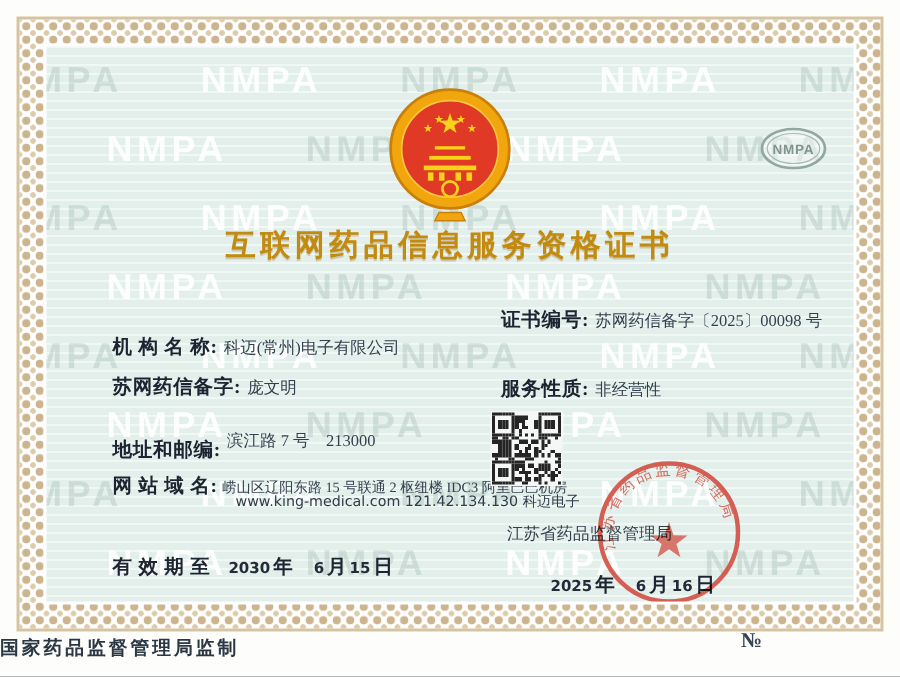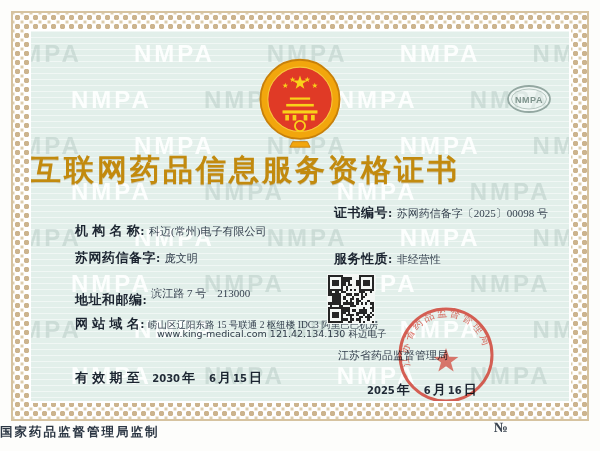--- a/index.html
+++ b/index.html
@@ -22,22 +22,22 @@
   .wm-row{display:flex;gap:52px;height:46px;align-items:center;white-space:nowrap;}
   .wm{font-family:"Liberation Sans","DejaVu Sans",sans-serif;font-weight:bold;font-size:24px;letter-spacing:3px;}
   .wm-a{color:rgba(255,255,255,0.9);}
   .wm-b{color:rgba(150,175,170,0.30);}
   .content{position:absolute;inset:0;z-index:2;color:#1b2430;}
   
   .emblem{position:absolute;left:50%;top:26px;transform:translateX(-50%);}
   
   .badge{position:absolute;left:474px;top:52px;}
   
-  .title{position:absolute;left:0;right:0;top:119px;text-align:left;
-         font-size:30px;font-weight:bold;color:#c28a0e;letter-spacing:3px;
+  .title{position:absolute;left:0;right:0;top:119px;text-align:center;
+         font-size:20px;font-weight:bold;color:#c28a0e;letter-spacing:3px;
          text-shadow:0 1px 0 rgba(130,85,10,.25);}
   
   .row{position:absolute;display:flex;align-items:baseline;white-space:nowrap;}
   .lbl{font-weight:bold;font-size:13px;letter-spacing:.5px;}
   .val{font-size:11px;margin-left:4px;color:#333f4d;}
   .val-sm{font-size:9.5px;margin-left:3px;color:#333f4d;}
   .raised{position:relative;top:-7px;}
   .mono{font-family:"DejaVu Sans",sans-serif;font-size:9.5px;color:#2f3b48;}
   .num{font-family:"DejaVu Sans",sans-serif;font-size:10px;font-weight:bold;color:#222c38;}
   .unit{font-weight:bold;font-size:13px;margin:0 2px;}

